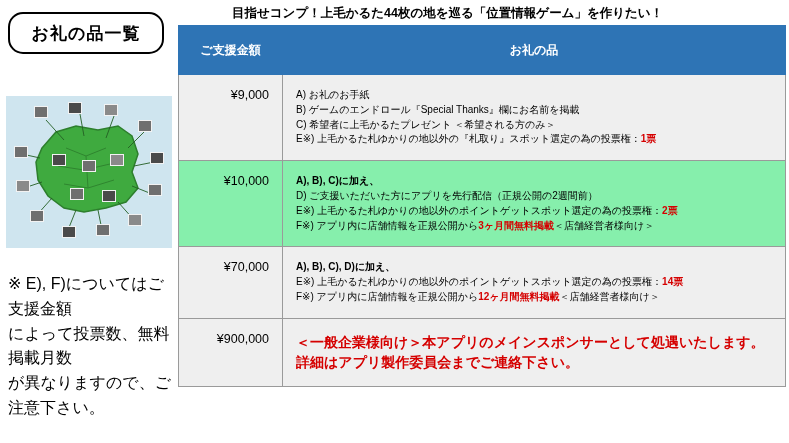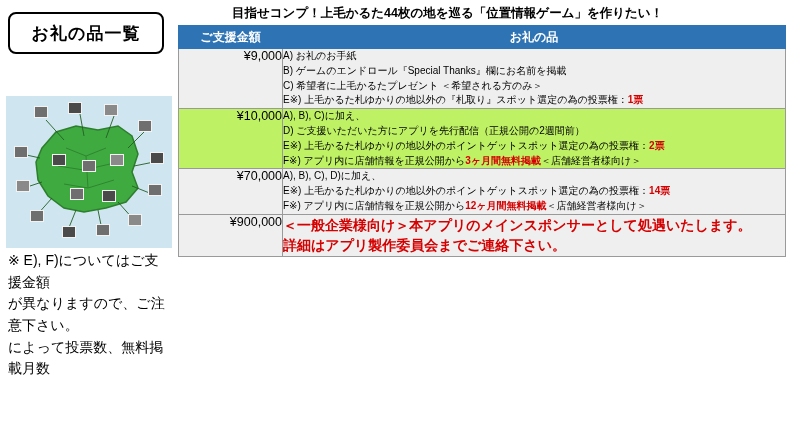--- a/index.html
+++ b/index.html
@@ -28,21 +28,21 @@
     height: 443px;
   }
 
   #title-box {
     position: absolute;
     left: 8px;
     top: 12px;
     width: 156px;
     height: 42px;
     border: 2px solid #000;
-    border-radius: 8px;
+    border-radius: 15px;
     box-sizing: border-box;
     display: flex;
     align-items: center;
     justify-content: center;
     background: #fff;
   }
   #title-box .title-text {
     font-size: 17px;
     font-weight: bold;
     letter-spacing: 1px;
@@ -71,23 +71,23 @@
     background: #6f6f6f;
     border: 1px solid #f2f2f2;
     box-sizing: border-box;
   }
   .chip-b { background: #4a4a4a; }
   .chip-c { background: #8a8a8a; }
 
   #left-note {
     position: absolute;
     left: 8px;
-    top: 250px;
+    top: 272px;
     width: 164px;
-    font-size: 14px;
+    font-size: 16px;
     line-height: 1.55;
   }
   #left-note .nl { display: block; }
 
   
   #right-col {
     position: absolute;
     left: 178px;
     top: 0;
     width: 611px;
@@ -108,21 +108,21 @@
   #tbl {
     position: absolute;
     left: 0px;
     top: 25px;
     width: 607px;
     border-collapse: collapse;
     table-layout: fixed;
   }
   #tbl th, #tbl td {
     border: 1px solid #9a9a9a;
-    padding: 0;
+    padding: 13px;
     vertical-align: top;
   }
   #tbl thead th {
     background: #2e74b5;
     color: #ffffff;
     font-size: 12px;
     font-weight: bold;
     text-align: center;
     height: 22px;
     vertical-align: middle;
@@ -136,24 +136,24 @@
     font-size: 12.5px;
     padding: 7px 9px 0 0;
     white-space: nowrap;
   }
   td.detail {
     padding: 5px 4px 5px 7px;
     font-size: 10px;
     line-height: 1.48;
   }
   .row-alt td { background: #efefef; }
-  .row-plain td { background: #bef264; margin-top: 18px; }
+  .row-plain td { background: #86efac; margin-top: 18px; }
 
   .ln { display: block; white-space: nowrap; }
-  .bold { font-weight: normal; }
+  .bold { font-weight: bold; }
   .red { color: #d50000; font-weight: bold; }
   .redline { color: #d50000; font-weight: bold; }
   .lastrow .detail { color: #d50000; font-weight: bold; font-size: 14px; }
 </style>
 </head>
 <body>
 
 <div id="page">
 
   <div id="left-col">
@@ -201,22 +201,22 @@
       <div class="photo-chip" style="left:8px;   top:50px;"></div>
       <div class="photo-chip chip-b" style="left:46px;  top:58px;"></div>
       <div class="photo-chip" style="left:76px;  top:64px;"></div>
       <div class="photo-chip chip-c" style="left:104px; top:58px;"></div>
       <div class="photo-chip" style="left:64px;  top:92px;"></div>
       <div class="photo-chip chip-b" style="left:96px;  top:94px;"></div>
     </div>
 
     <div id="left-note">
         <span class="nl">※ E), F)についてはご支援金額</span>
+        <span class="nl">によって投票数、無料掲載月数</span>
         <span class="nl">が異なりますので、ご注意下さい。</span>
-        <span class="nl">によって投票数、無料掲載月数</span>
       </div>
   </div>
 
   <div id="right-col">
     <div id="headline">目指せコンプ！上毛かるた44枚の地を巡る「位置情報ゲーム」を作りたい！</div>
 
     <table id="tbl">
       <colgroup>
         <col class="col-amount">
         <col class="col-detail">

